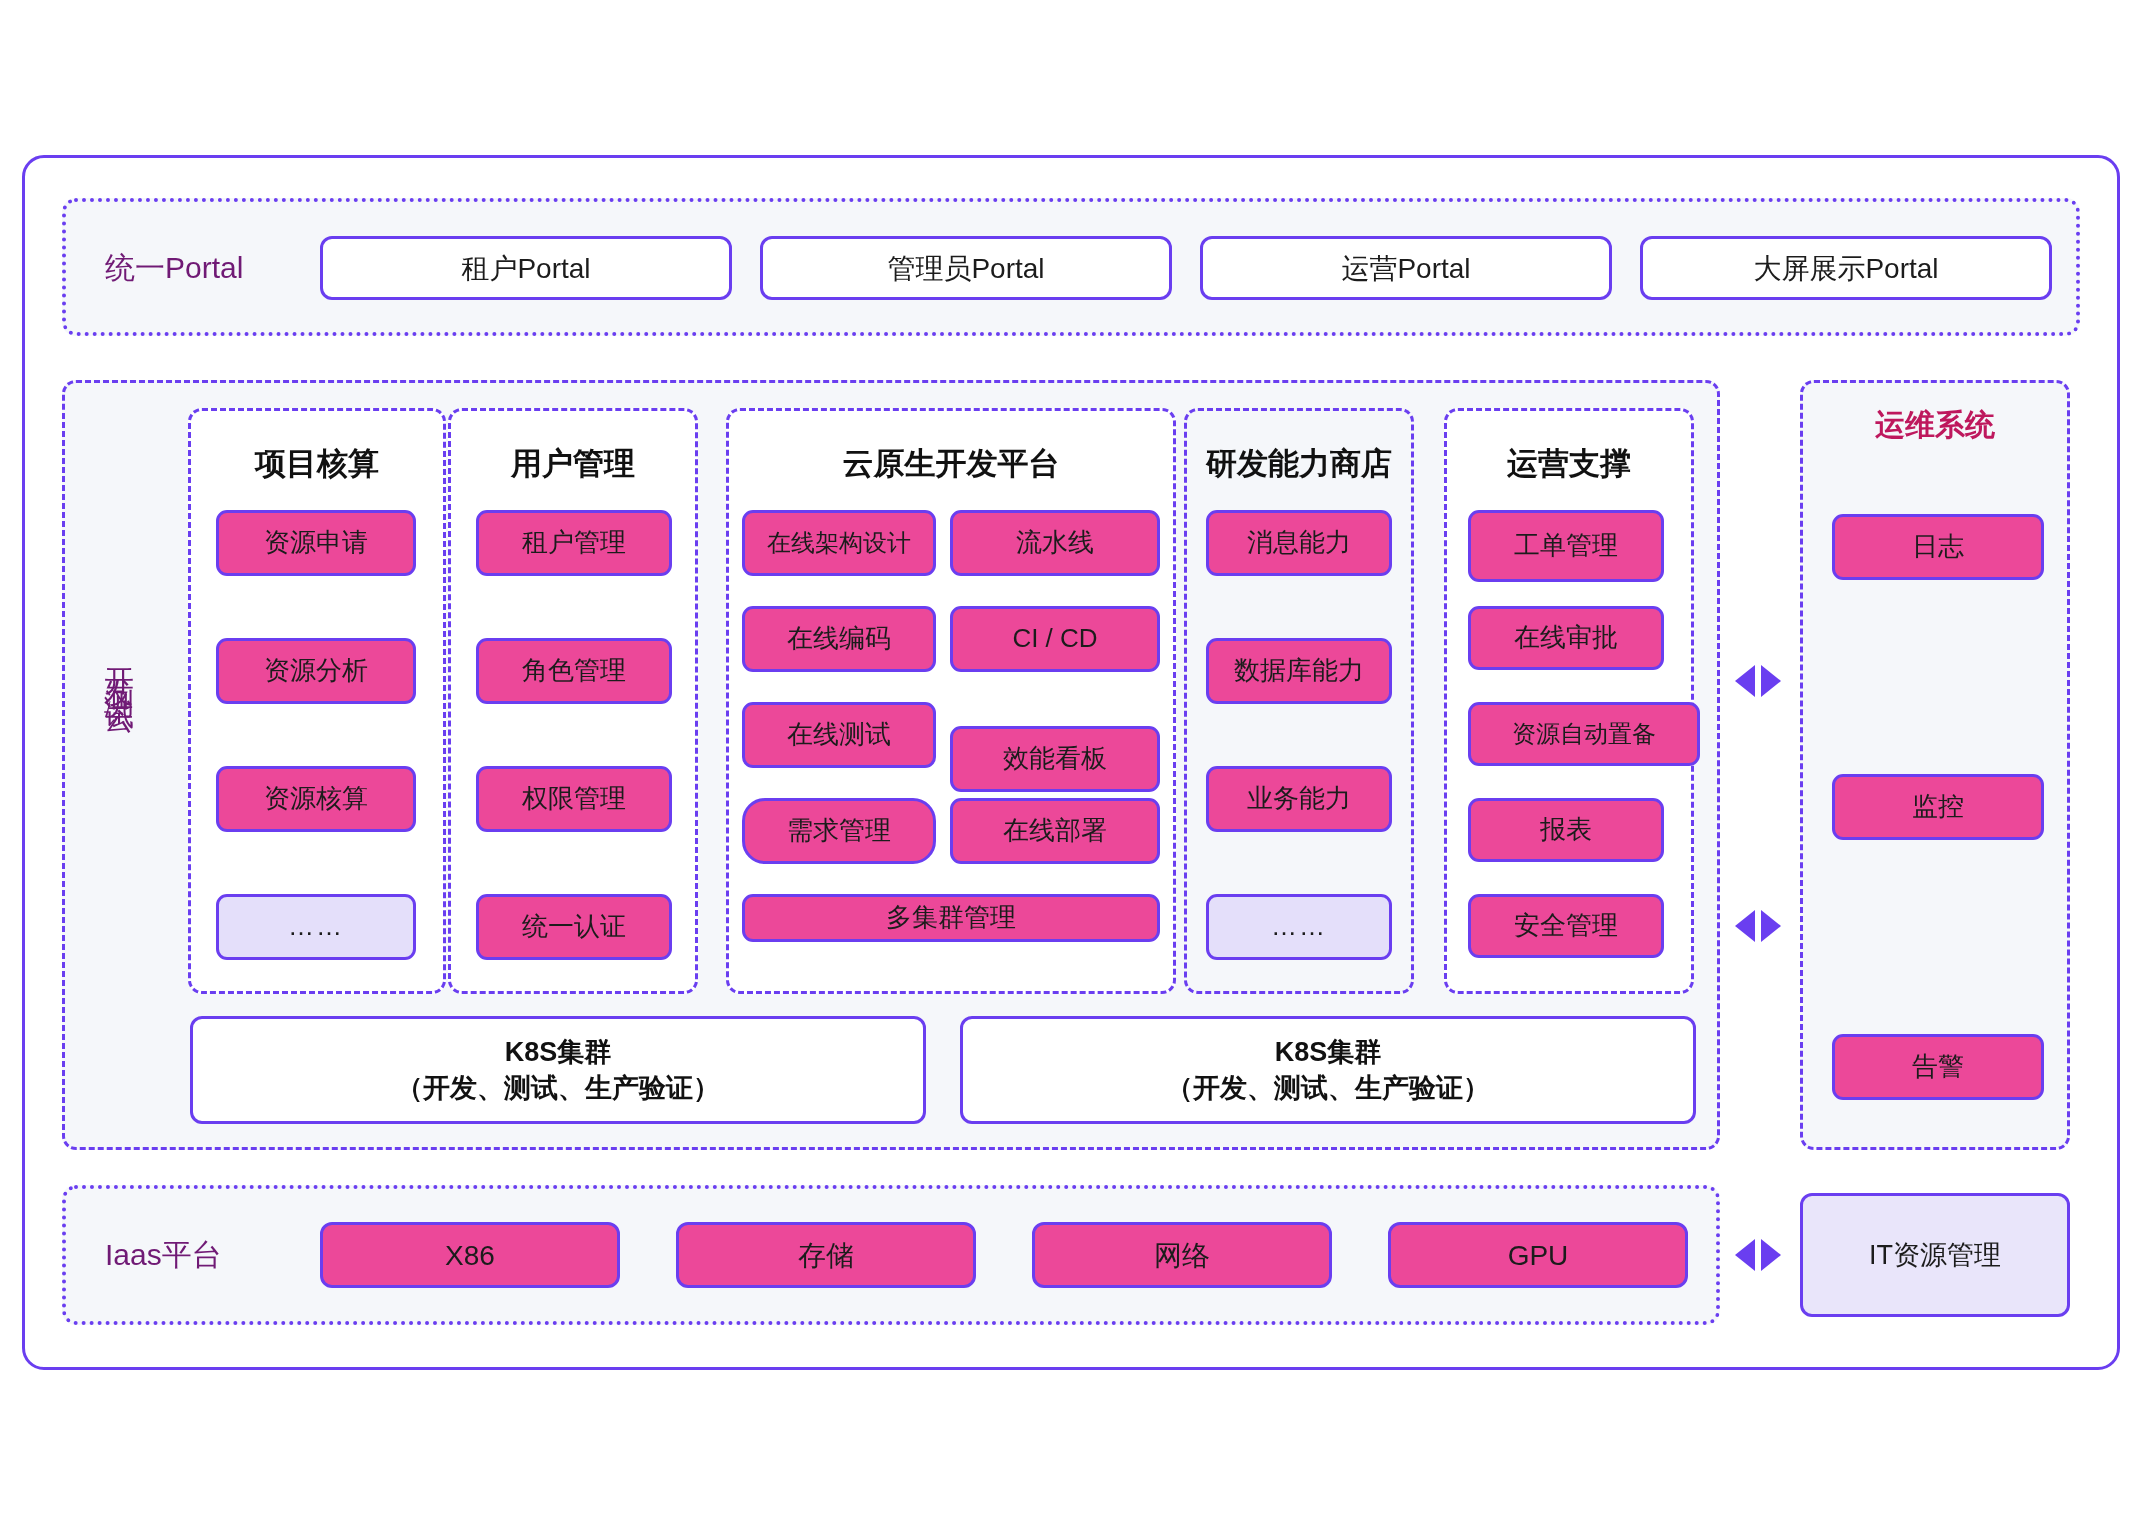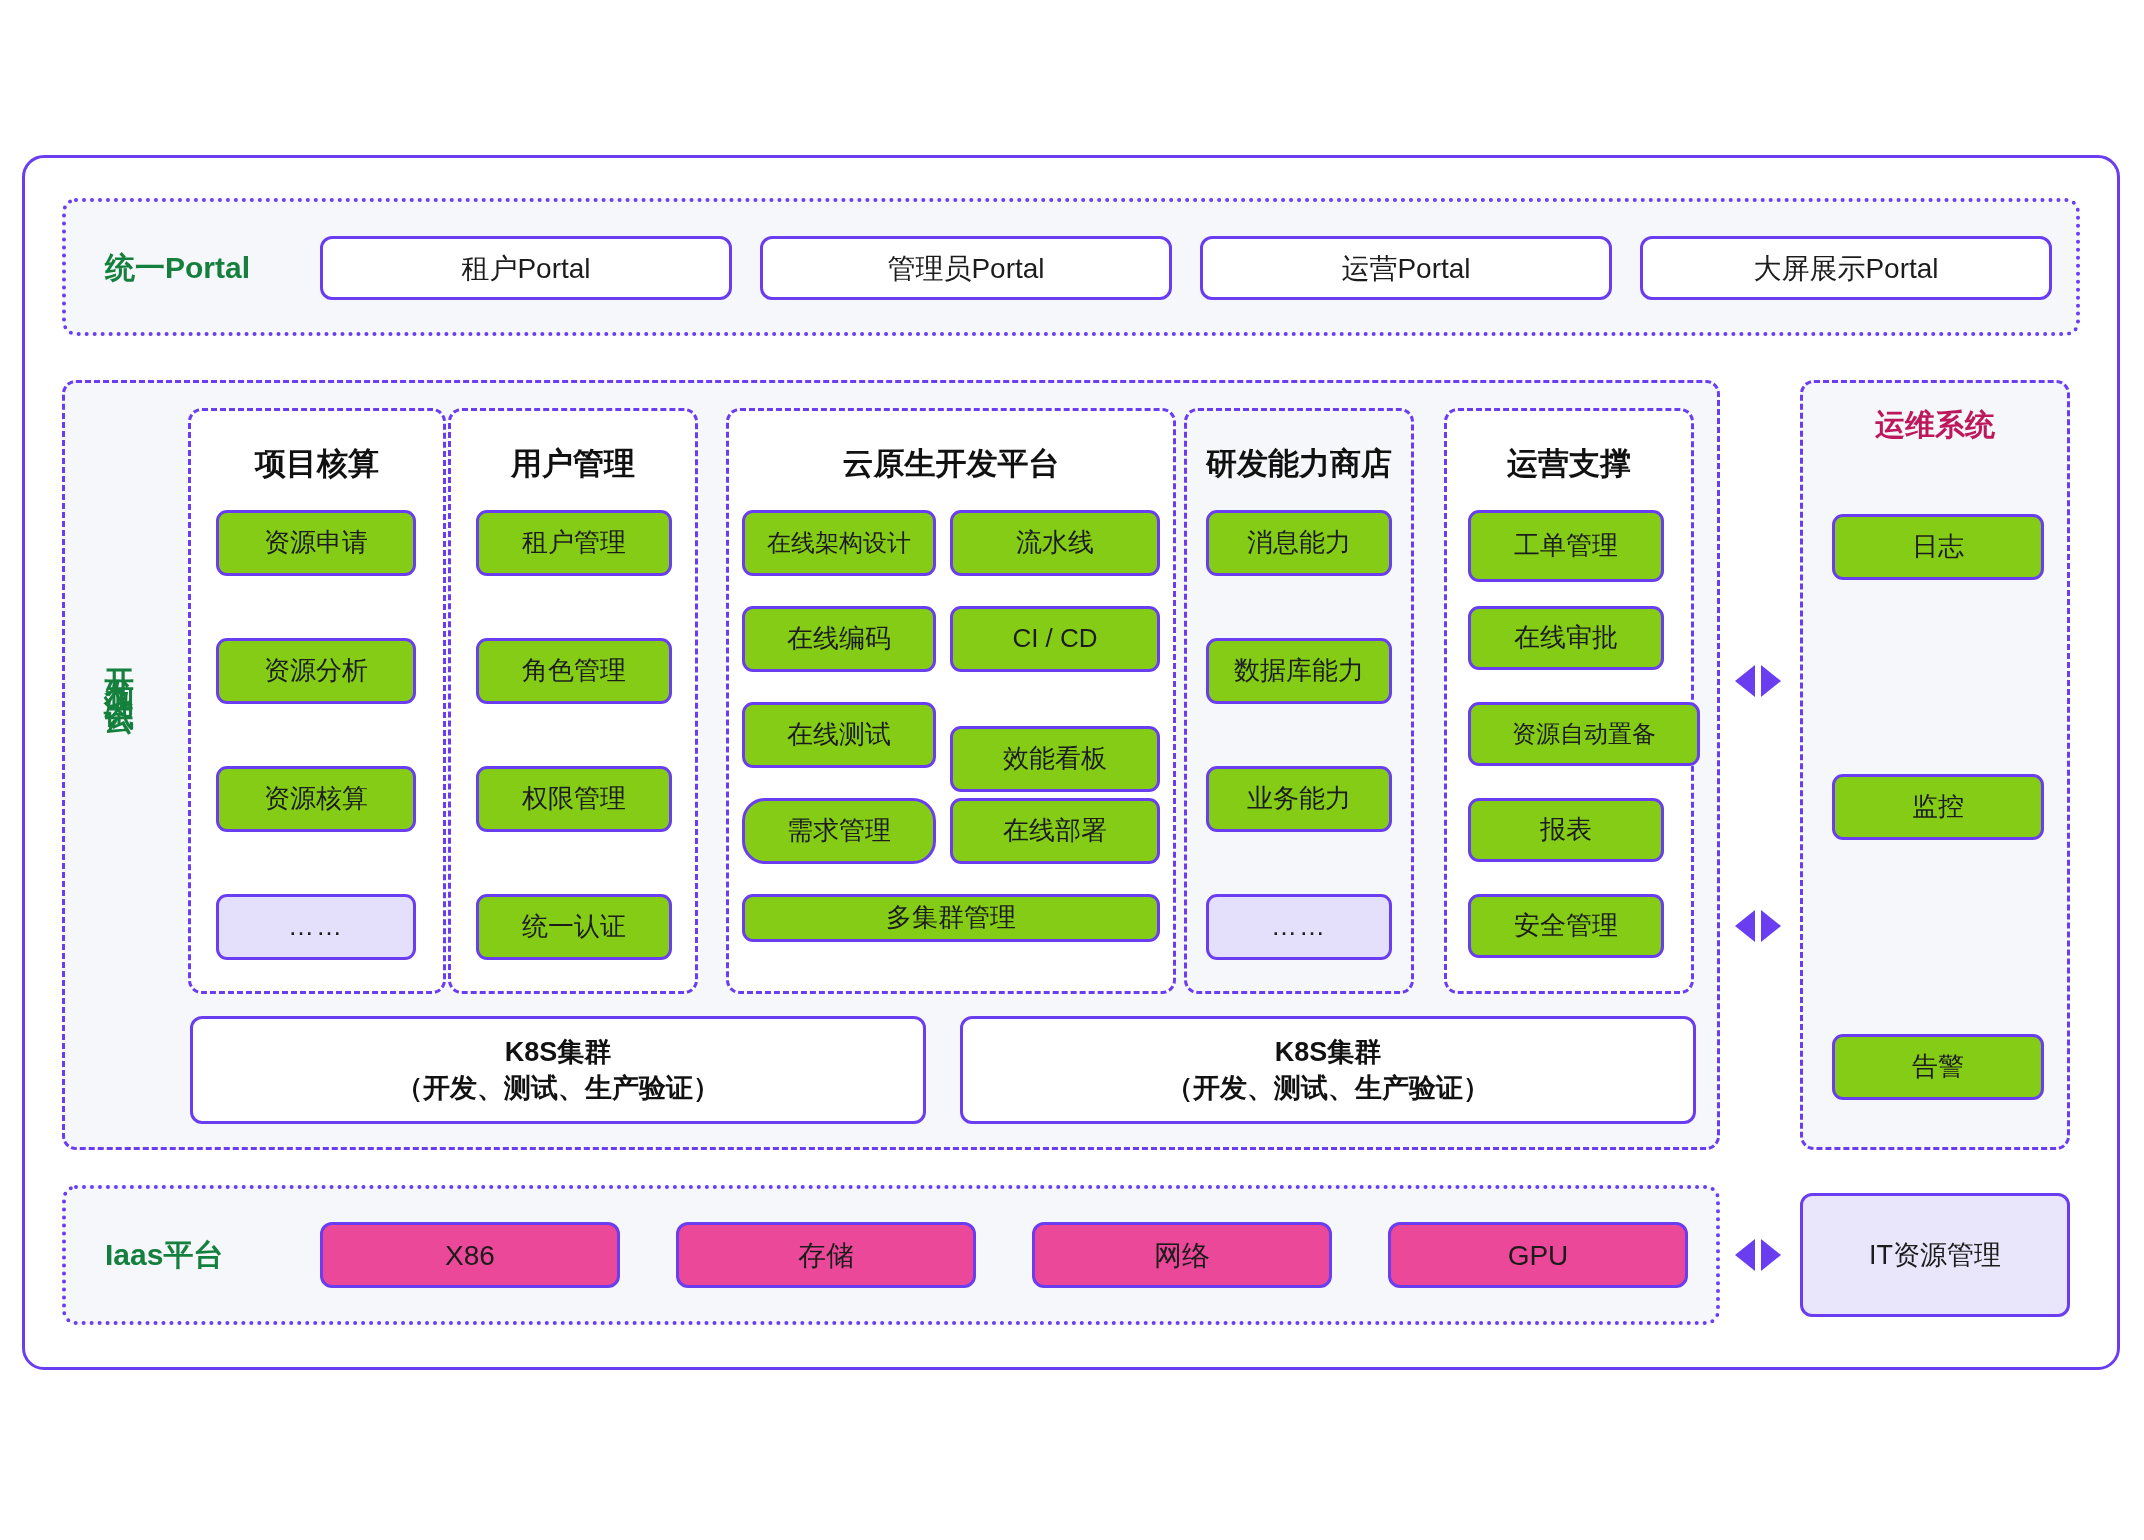--- a/index.html
+++ b/index.html
@@ -22,21 +22,21 @@
   
   .dpanel{
     position:absolute;box-sizing:border-box;
     border:3px dashed #6a3ef0;border-radius:14px;background:#f5f7fa;
   }
   .dpanel.dotted-fine{border-style:dotted;border-width:4px;}
 
   
   #portal-panel{left:62px;top:198px;width:2018px;height:138px;}
   .panel-label{
-    position:absolute;font-weight:bold;color:#15803d;
+    position:absolute;font-weight:normal;color:#701a75;
     display:flex;align-items:center;
   }
   #portal-label{left:105px;top:248px;width:180px;height:40px;font-size:30px;}
   .pill{
     position:absolute;box-sizing:border-box;
     border:3px solid #6a3ef0;border-radius:12px;background:#ffffff;
     display:flex;align-items:center;justify-content:center;
     font-size:28px;color:#1c1c1c;text-align:center;line-height:1.25;
   }
   .pill.portal{top:236px;height:64px;width:412px;}
@@ -53,21 +53,21 @@
   .col{
     position:absolute;box-sizing:border-box;
     border:3px dashed #6a3ef0;border-radius:14px;background:#ffffff;
   }
   .col-title{
     position:absolute;width:100%;text-align:center;
     font-size:31px;font-weight:bold;color:#111;
   }
   .box{
     position:absolute;box-sizing:border-box;
-    border:3px solid #6a3ef0;border-radius:11px;background:#84cc16;
+    border:3px solid #6a3ef0;border-radius:11px;background:#ec4899;
     display:flex;align-items:center;justify-content:center;
     font-size:26px;color:#1c1c1c;text-align:center;line-height:1.2;
   }
   .box.ellipsis{background:#e4dffa;font-size:26px;letter-spacing:2px;}
 
   
   .k8s{
     position:absolute;box-sizing:border-box;
     border:3px solid #6a3ef0;border-radius:12px;background:#ffffff;
     display:flex;flex-direction:column;align-items:center;justify-content:center;

